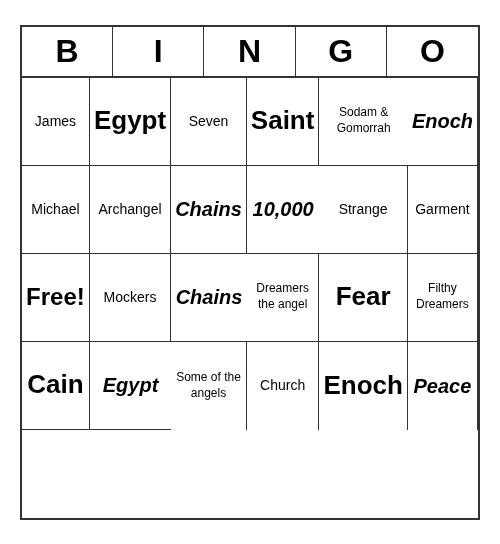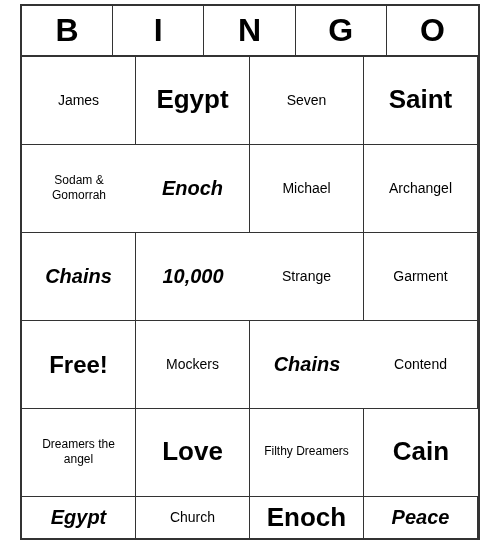--- a/index.html
+++ b/index.html
@@ -36,21 +36,21 @@
       padding: 6px 0;
       border-right: 1px solid #333;
     }
 
     .bingo-header-cell:last-child {
       border-right: none;
     }
 
     .bingo-grid {
       display: grid;
-      grid-template-columns: repeat(4, 1fr);
+      grid-template-columns: repeat(6, 1fr);
       grid-template-rows: repeat(5, 88px);
     }
 
     .bingo-cell {
       border-right: 1px solid #333;
       border-bottom: 1px solid #333;
       display: flex;
       align-items: center;
       justify-content: center;
       text-align: center;
@@ -107,23 +107,23 @@
       <div class="bingo-cell medium">Enoch</div>
       <div class="bingo-cell">Michael</div>
       <div class="bingo-cell">Archangel</div>
       <div class="bingo-cell medium">Chains</div>
       <div class="bingo-cell medium">10,000</div>
       <div class="bingo-cell">Strange</div>
       <div class="bingo-cell">Garment</div>
       <div class="bingo-cell free">Free!</div>
       <div class="bingo-cell">Mockers</div>
       <div class="bingo-cell medium">Chains</div>
-      <div class="bingo-cell">Contend</div>
       <div class="bingo-cell small">Dreamers the angel</div>
-      <div class="bingo-cell large">Love</div>
+      <div class="bingo-cell large">Fear</div>
       <div class="bingo-cell small">Filthy Dreamers</div>
       <div class="bingo-cell large">Cain</div>
       <div class="bingo-cell medium">Egypt</div>
+      <div class="bingo-cell small">Some of the angels</div>
       <div class="bingo-cell">Church</div>
       <div class="bingo-cell large">Enoch</div>
       <div class="bingo-cell medium">Peace</div>
     </div>
 </div>
 
 </body></html>

